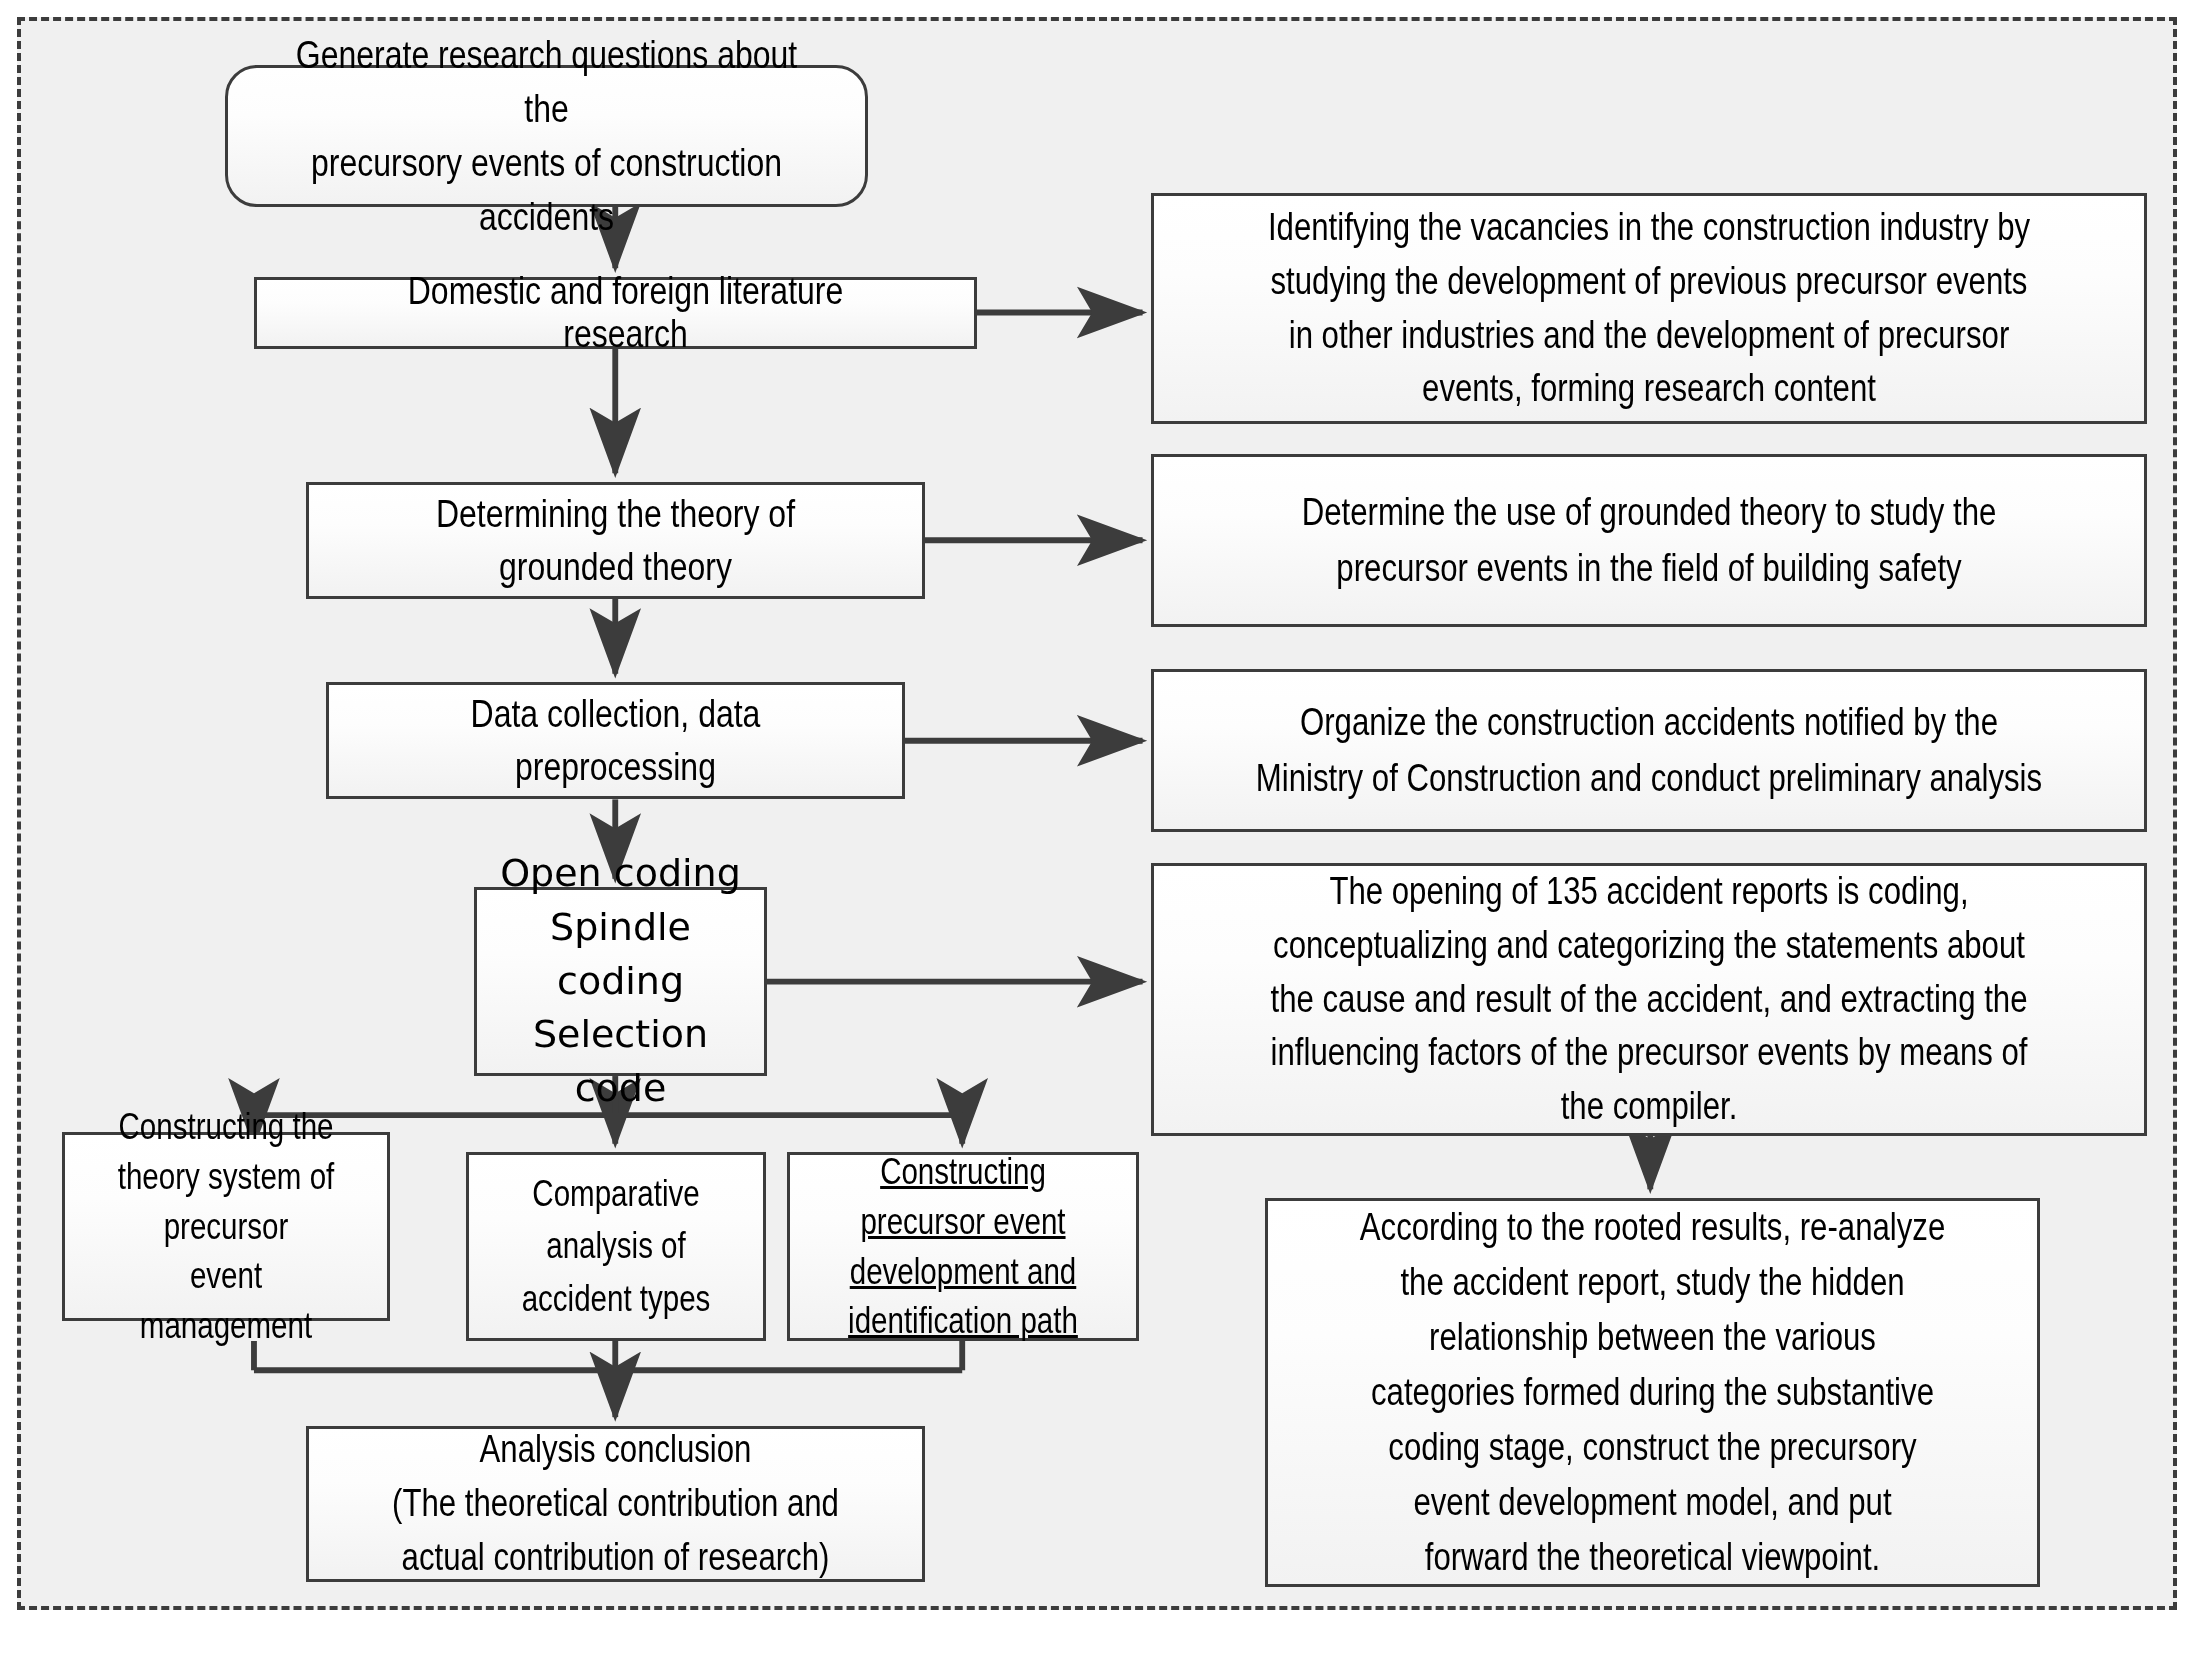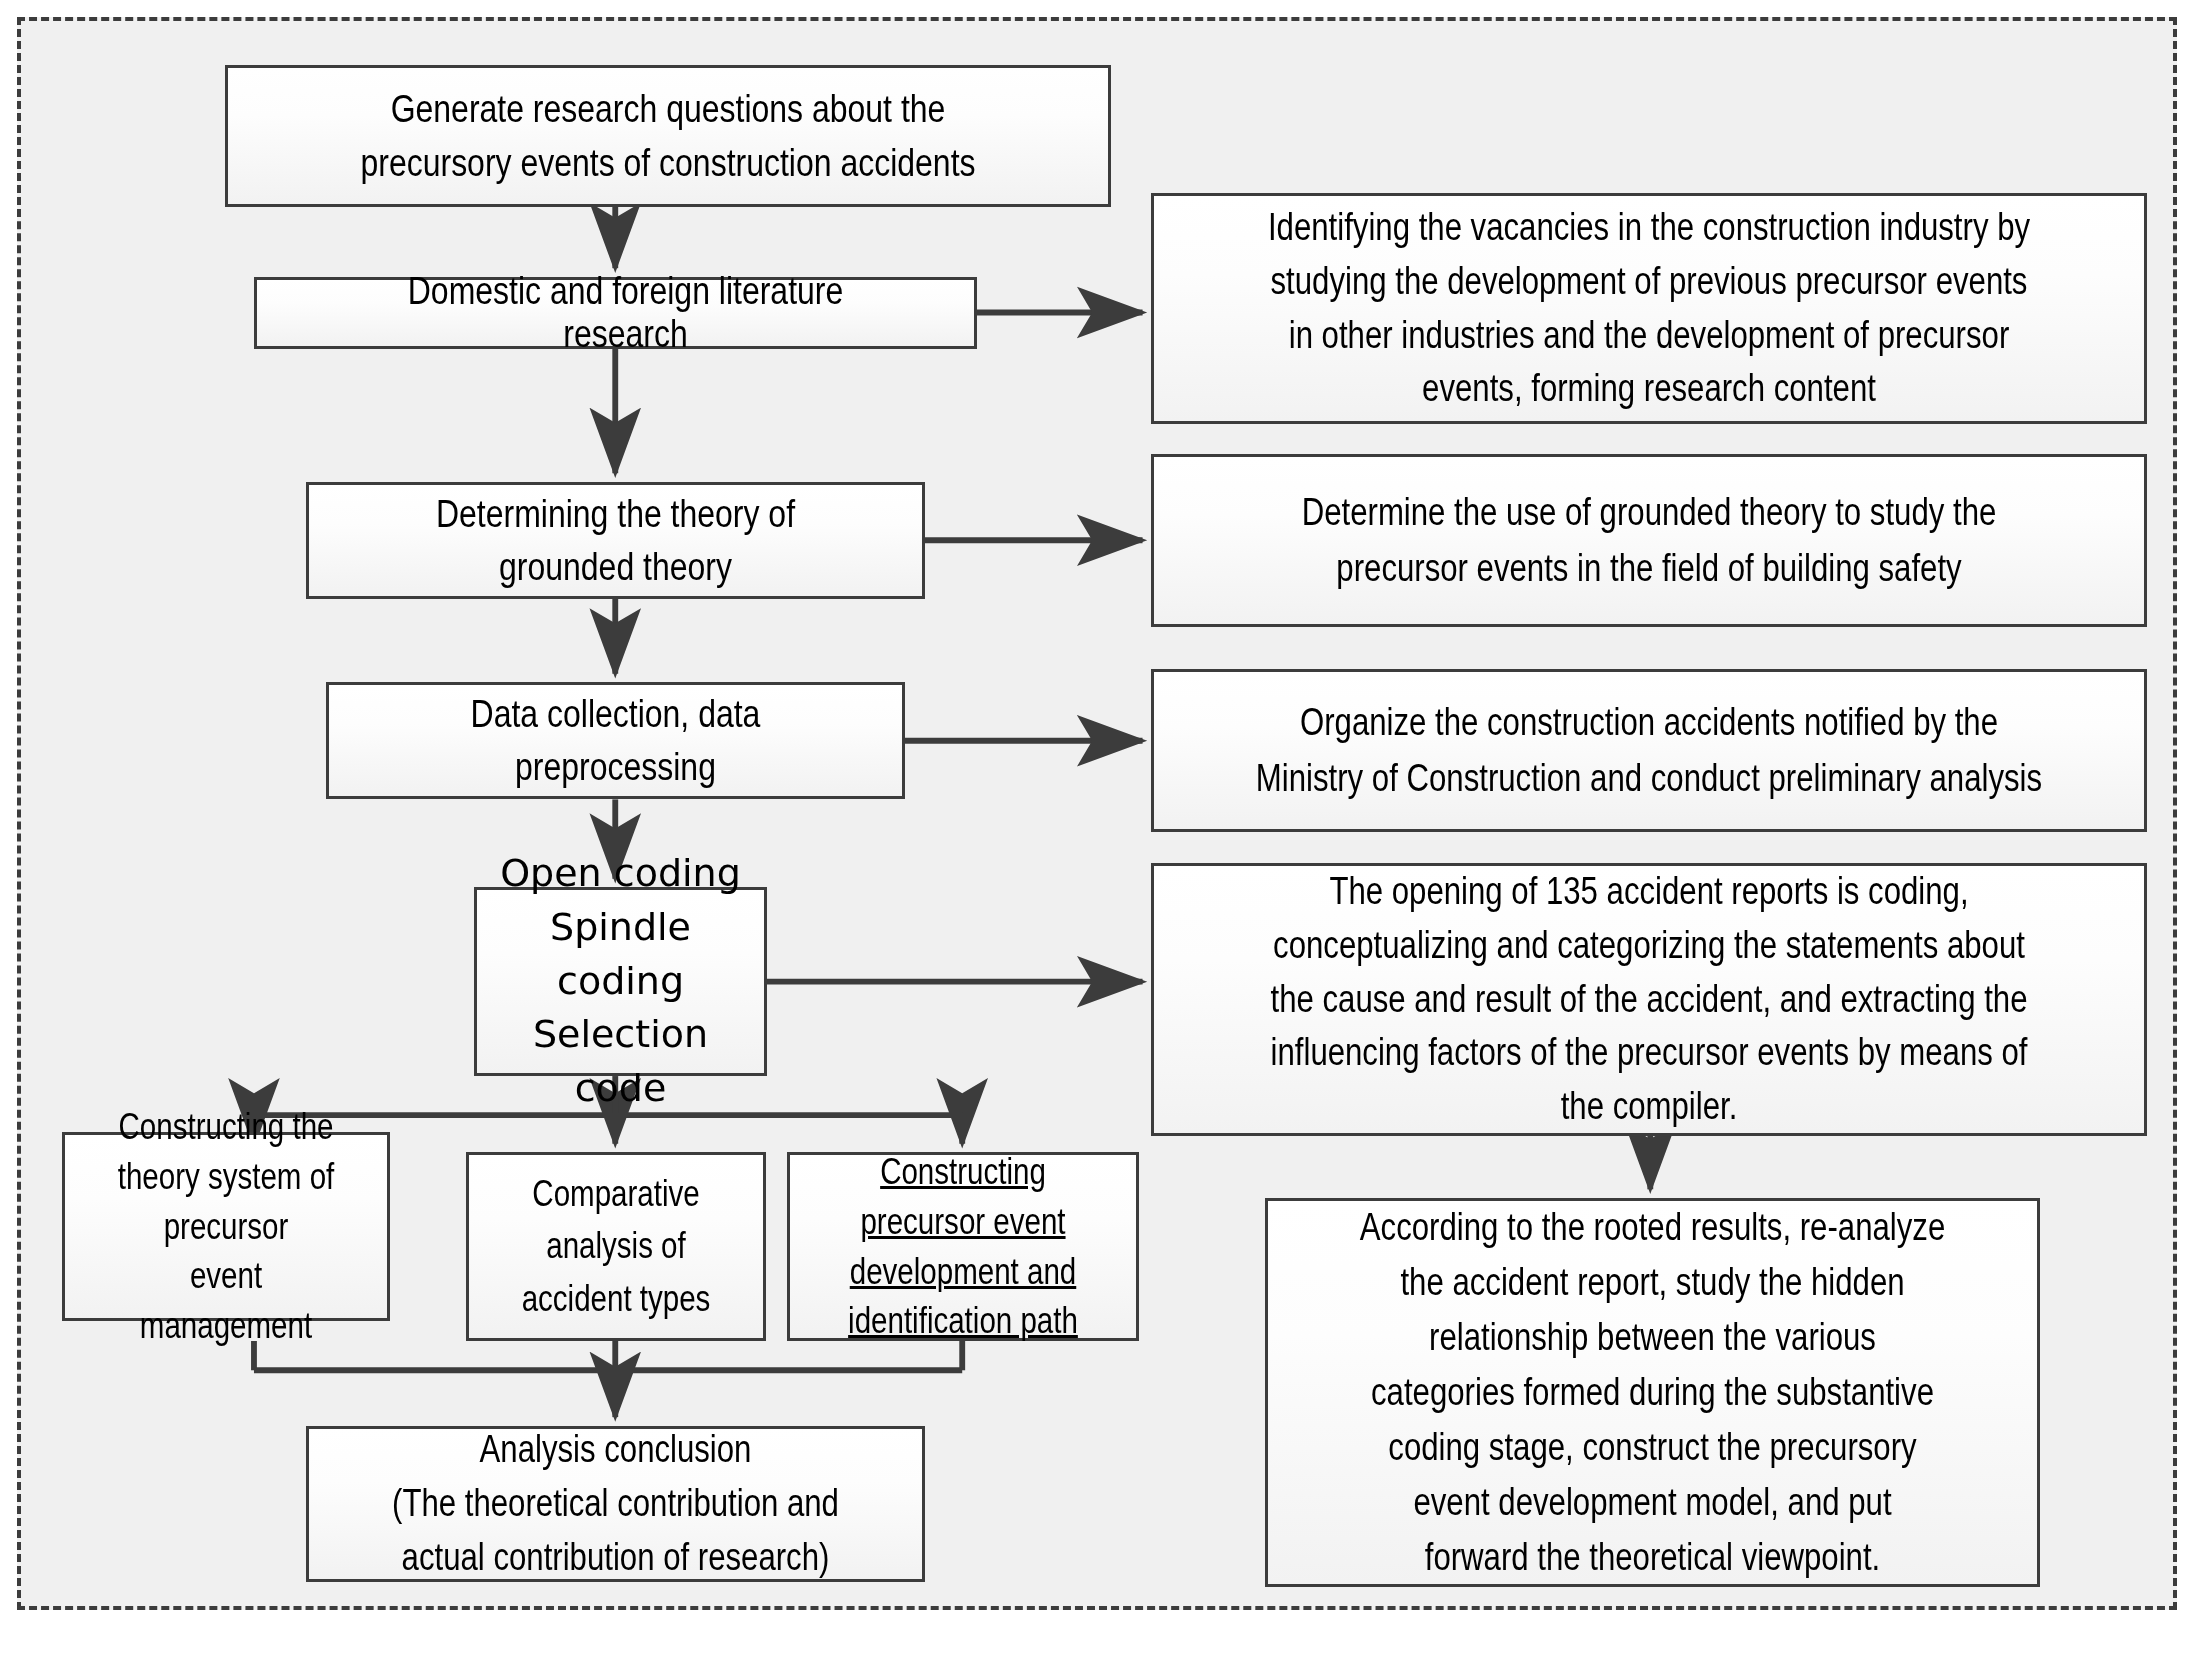--- a/index.html
+++ b/index.html
@@ -107,21 +107,21 @@
       <path d="M945,1653 L945,1713"></path>
       <path d="M390,1713 L1478,1713"></path>
 
       <path d="M390,2060 L390,2105"></path>
       <path d="M945,2060 L945,2105"></path>
       <path d="M1478,2060 L1478,2105"></path>
       <path d="M390,2105 L1478,2105"></path>
     </g>
   </svg>
 
-  <div class="node cond" style="left:225px;top:65px;width:886px;height:142px;font-size:39px;line-height:1.38;">
+  <div class="node cond" style="left:225px;top:65px;width:643px;height:142px;font-size:39px;line-height:1.38;border-radius:32px;">
     <span class="txt">Generate research questions about the
 precursory events of construction accidents</span>
   </div>
 
   <div class="node cond" style="left:254px;top:277px;width:723px;height:72px;font-size:39px;line-height:1.1;padding-left:20px;">
     <span class="txt">Domestic and foreign literature research</span>
   </div>
 
   <div class="node cond" style="left:1151px;top:193px;width:996px;height:231px;font-size:38px;line-height:1.42;">
     <span class="txt">Identifying the vacancies in the construction industry by

